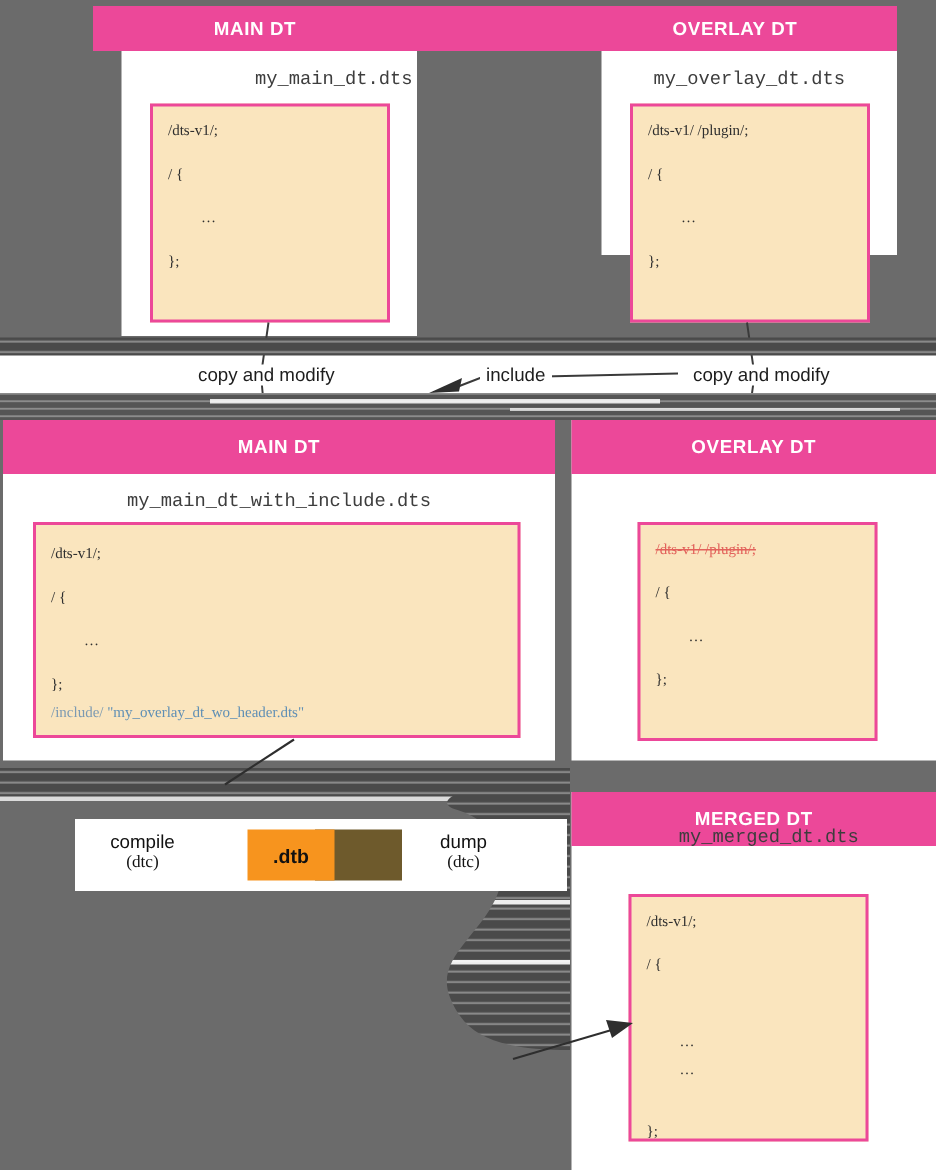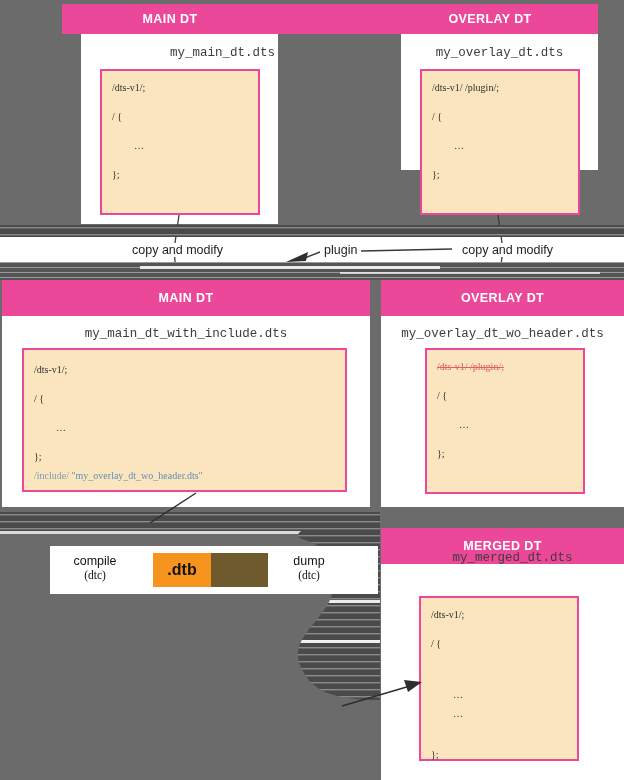--- a/index.html
+++ b/index.html
@@ -89,25 +89,26 @@
   }
   .cd-text .mono{
     font-family:Liberation Serif, serif;
     font-size:11.5px;
     display:block;
   }
   .dtb-box{
     position:absolute;
     background:#f7941e;
     color:#111;
-    font-size:16px;
+    font-size:13px;
     font-weight:bold;
     display:flex;align-items:center;justify-content:center;
     z-index:9;
     box-sizing:border-box;
+    margin-left:12px;
   }
   .dtb-shadow{
     position:absolute;
     background:#6e5a2c;
     z-index:8;
   }
 
   
   .artifact{position:absolute;z-index:3;pointer-events:none;}
 
@@ -156,21 +157,20 @@
     <span class="ln">/ {</span>
     <span class="ln ellipsis">…</span>
     <span class="ln tight">};</span>
     <span class="ln tight"><span class="inc-kw">/include/</span> <span class="inc-str">"my_overlay_dt_wo_header.dts"</span></span>
   </div>
 
   <div class="card" style="left:381px;top:280px;width:243px;height:227px;"></div>
   <div class="panel-header" style="left:381px;top:280px;width:243px;height:36px;">
     <span>OVERLAY DT</span>
   </div>
-  <div class="filename" style="left:381px;top:327px;width:243px;">my_overlay_dt_wo_header.dts</div>
   <div class="codebox" style="left:425px;top:348px;width:160px;height:146px;">
     <span class="ln"><span class="strike">/dts-v1/ /plugin/;</span></span>
     <span class="ln">/ {</span>
     <span class="ln ellipsis">…</span>
     <span class="ln">};</span>
   </div>
 
   <div class="card" style="left:381px;top:528px;width:243px;height:252px;"></div>
   <div class="panel-header" style="left:381px;top:528px;width:243px;height:36px;">
     <span>MERGED DT</span>
@@ -225,21 +225,21 @@
   <svg class="under" viewBox="0 0 624 780">
     <g stroke="#3a3a3a" stroke-width="1.3" fill="none">
 
       <path d="M179,215 L174,250 L176,272"></path>
 
       <path d="M498,215 L503,250 L500,272"></path>
     </g>
   </svg>
 
   <div class="band-label" style="left:128px;top:243px;">copy and modify</div>
-  <div class="band-label" style="left:320px;top:243px;">plugin</div>
+  <div class="band-label" style="left:320px;top:243px;">include</div>
   <div class="band-label" style="left:458px;top:243px;">copy and modify</div>
 
   <svg class="over" viewBox="0 0 624 780">
     <g>
       <path d="M452,249 L362,251" stroke="#3a3a3a" stroke-width="1.4" fill="none"></path>
       <path d="M362,251 L320,252 L302,259" stroke="#3a3a3a" stroke-width="1.4" fill="none"></path>
       <polygon points="286,262 308,252 306,261" fill="#2e2e2e"></polygon>
     </g>
 
     <g>

